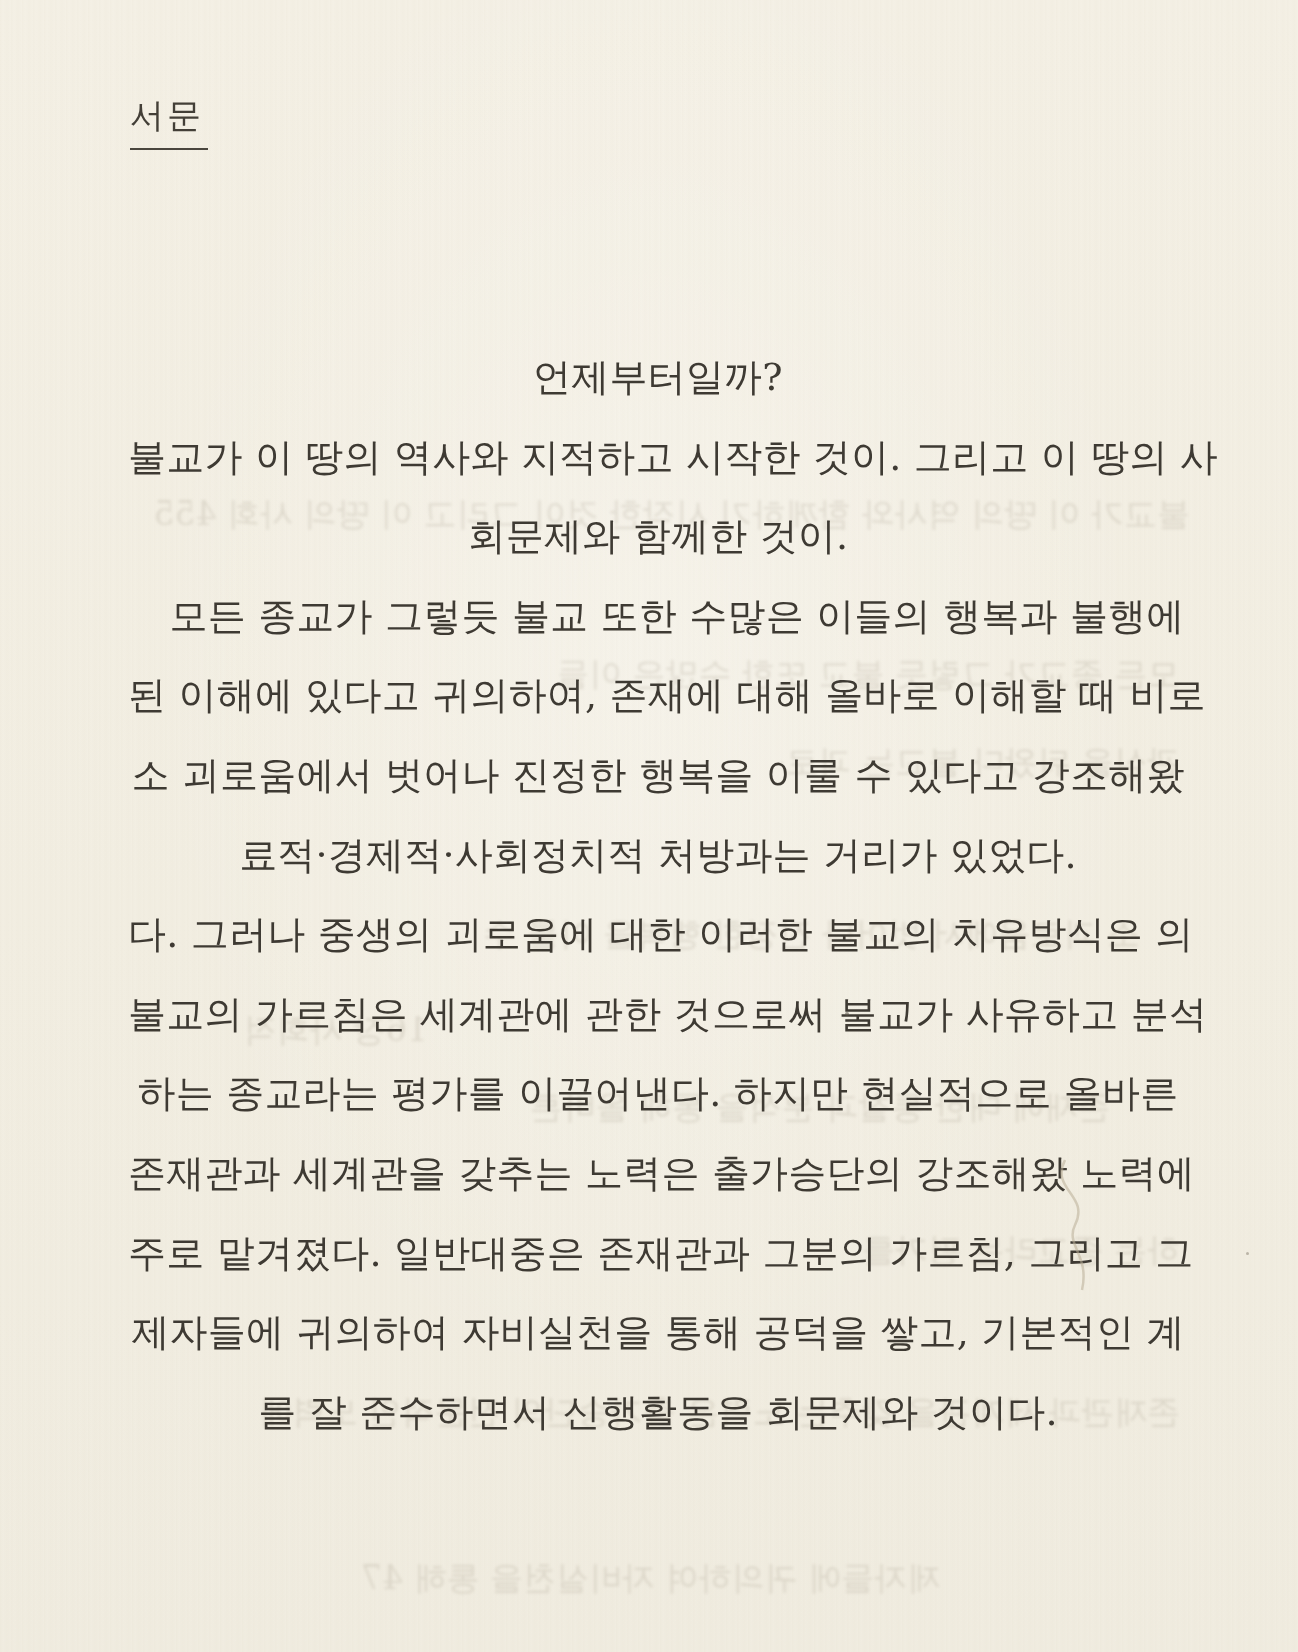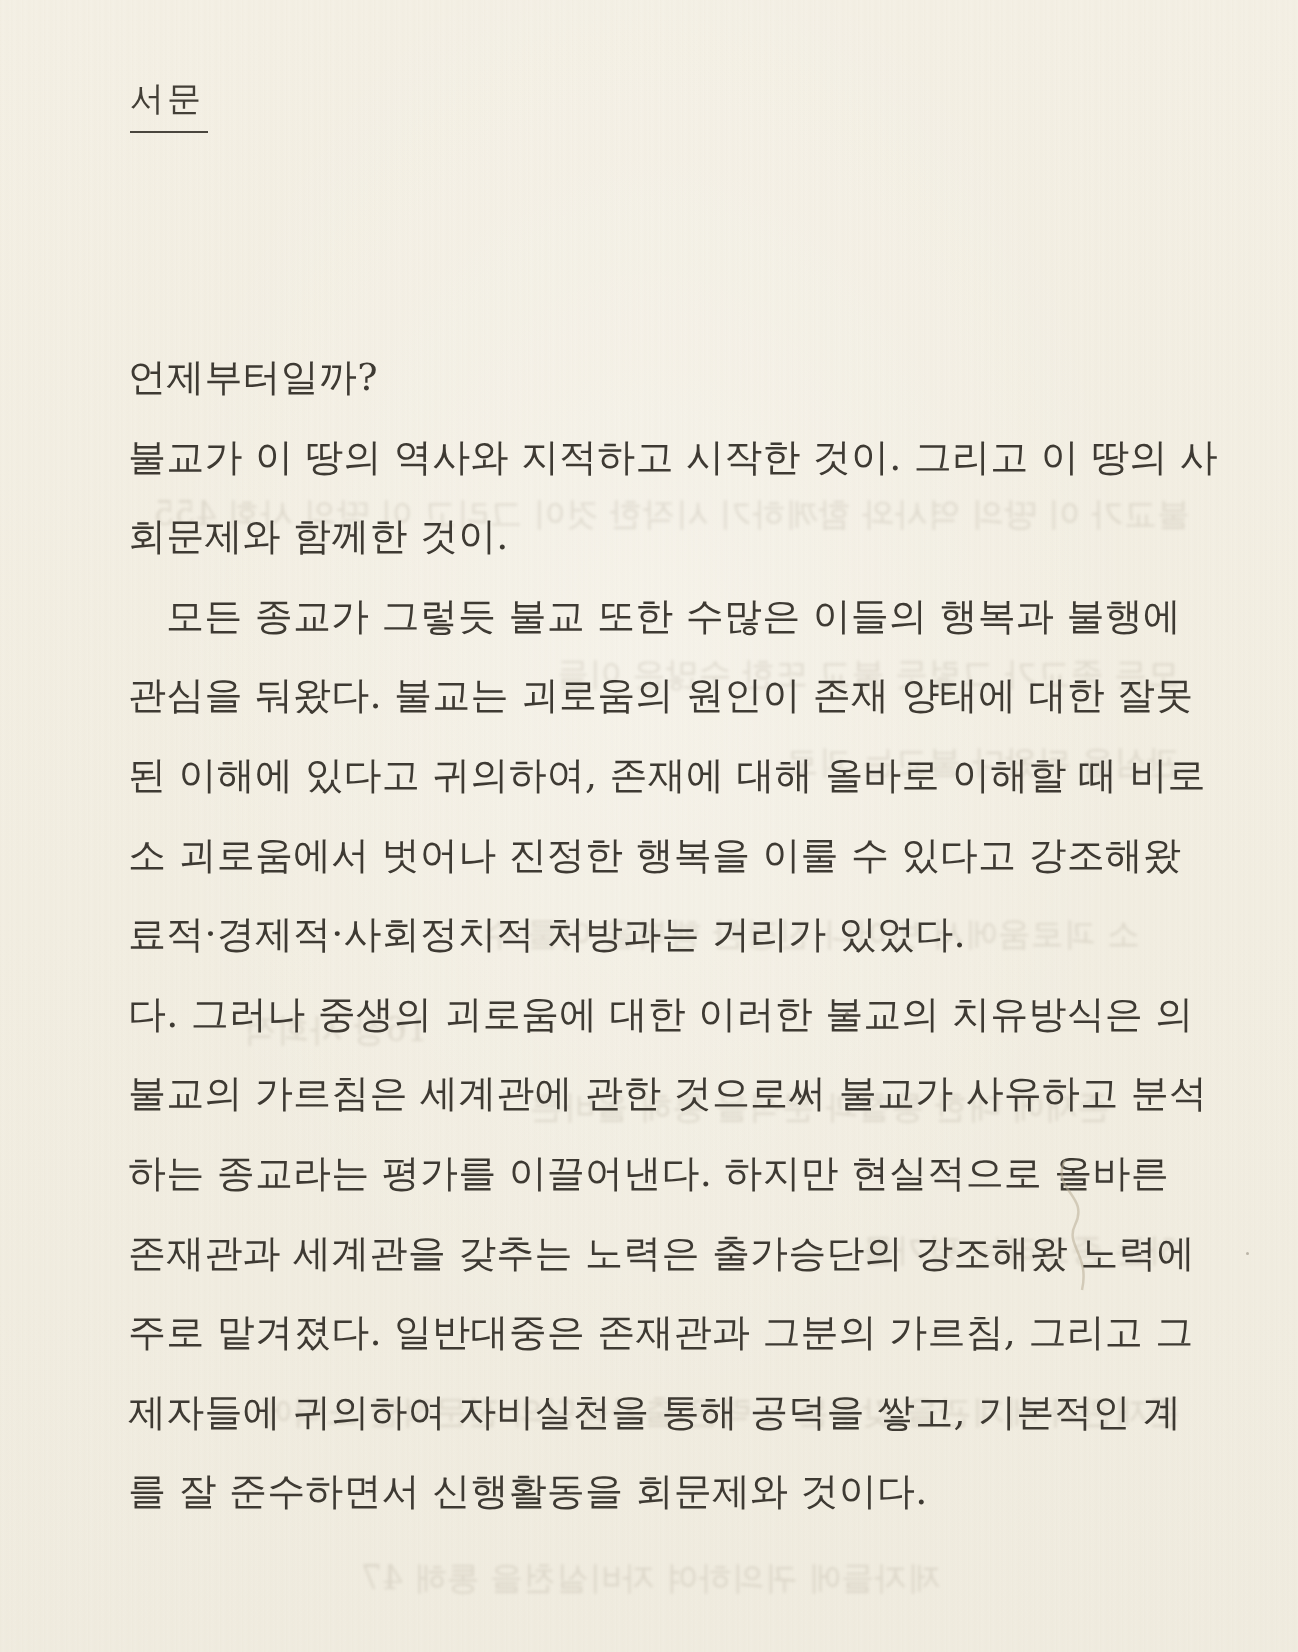--- a/index.html
+++ b/index.html
@@ -18,21 +18,21 @@
   .page {
     position: absolute;
     inset: 0;
     background:
       radial-gradient(ellipse at 50% 40%, rgba(255,255,255,0.25) 0%, rgba(255,255,255,0) 55%),
       repeating-linear-gradient(90deg, rgba(220,212,192,0.10) 0px, rgba(255,255,255,0) 3px, rgba(220,212,192,0.08) 7px, rgba(255,255,255,0) 11px),
       linear-gradient(180deg, #f4f0e5 0%, #f2eee2 55%, #f0ece0 100%);
   }
   .heading {
     position: absolute;
-    top: 76px;
+    top: 93px;
     left: 130px;
     margin: 0;
     font-size: 34px;
     font-weight: 500;
     letter-spacing: 3px;
     color: #433f37;
     border-bottom: 2px solid #4a463e;
     padding: 0 4px 9px 0;
   }
   .body-text {
@@ -41,20 +41,21 @@
     left: 128px;
     width: 1060px;
     color: #3e3a33;
   }
   .line {
     height: 79.6px;
     line-height: 79.6px;
     font-size: 38px;
     letter-spacing: 0.2px;
     white-space: nowrap;
+    text-align: center;
   }
   .line.indent {
     padding-left: 38px;
   }
   
   .ghost-layer {
     position: absolute;
     inset: 0;
     pointer-events: none;
   }
@@ -100,21 +101,20 @@
       <div class="ghost" style="top: 1556px; left: 340px; width: 600px;">제자들에 귀의하여 자비실천을 통해 47</div>
     </div>
 
   <h1 class="heading">서문</h1>
 
   <div class="body-text" id="bodyLines">
       <div class="line">언제부터일까?</div>
       <div class="line">불교가 이 땅의 역사와 지적하고 시작한 것이. 그리고 이 땅의 사</div>
       <div class="line">회문제와 함께한 것이.</div>
       <div class="line indent">모든 종교가 그렇듯 불교 또한 수많은 이들의 행복과 불행에</div>
-      <div class="line">관심을 둬왔다. 불교는 괴로움의 원인이 존재 양태에 대한 잘못</div>
       <div class="line">된 이해에 있다고 귀의하여, 존재에 대해 올바로 이해할 때 비로</div>
       <div class="line">소 괴로움에서 벗어나 진정한 행복을 이룰 수 있다고 강조해왔</div>
       <div class="line">료적·경제적·사회정치적 처방과는 거리가 있었다.</div>
       <div class="line">다. 그러나 중생의 괴로움에 대한 이러한 불교의 치유방식은 의</div>
       <div class="line">불교의 가르침은 세계관에 관한 것으로써 불교가 사유하고 분석</div>
       <div class="line">하는 종교라는 평가를 이끌어낸다. 하지만 현실적으로 올바른</div>
       <div class="line">존재관과 세계관을 갖추는 노력은 출가승단의 강조해왔 노력에</div>
       <div class="line">주로 맡겨졌다. 일반대중은 존재관과 그분의 가르침, 그리고 그</div>
       <div class="line">제자들에 귀의하여 자비실천을 통해 공덕을 쌓고, 기본적인 계</div>
       <div class="line">를 잘 준수하면서 신행활동을 회문제와 것이다.</div>

